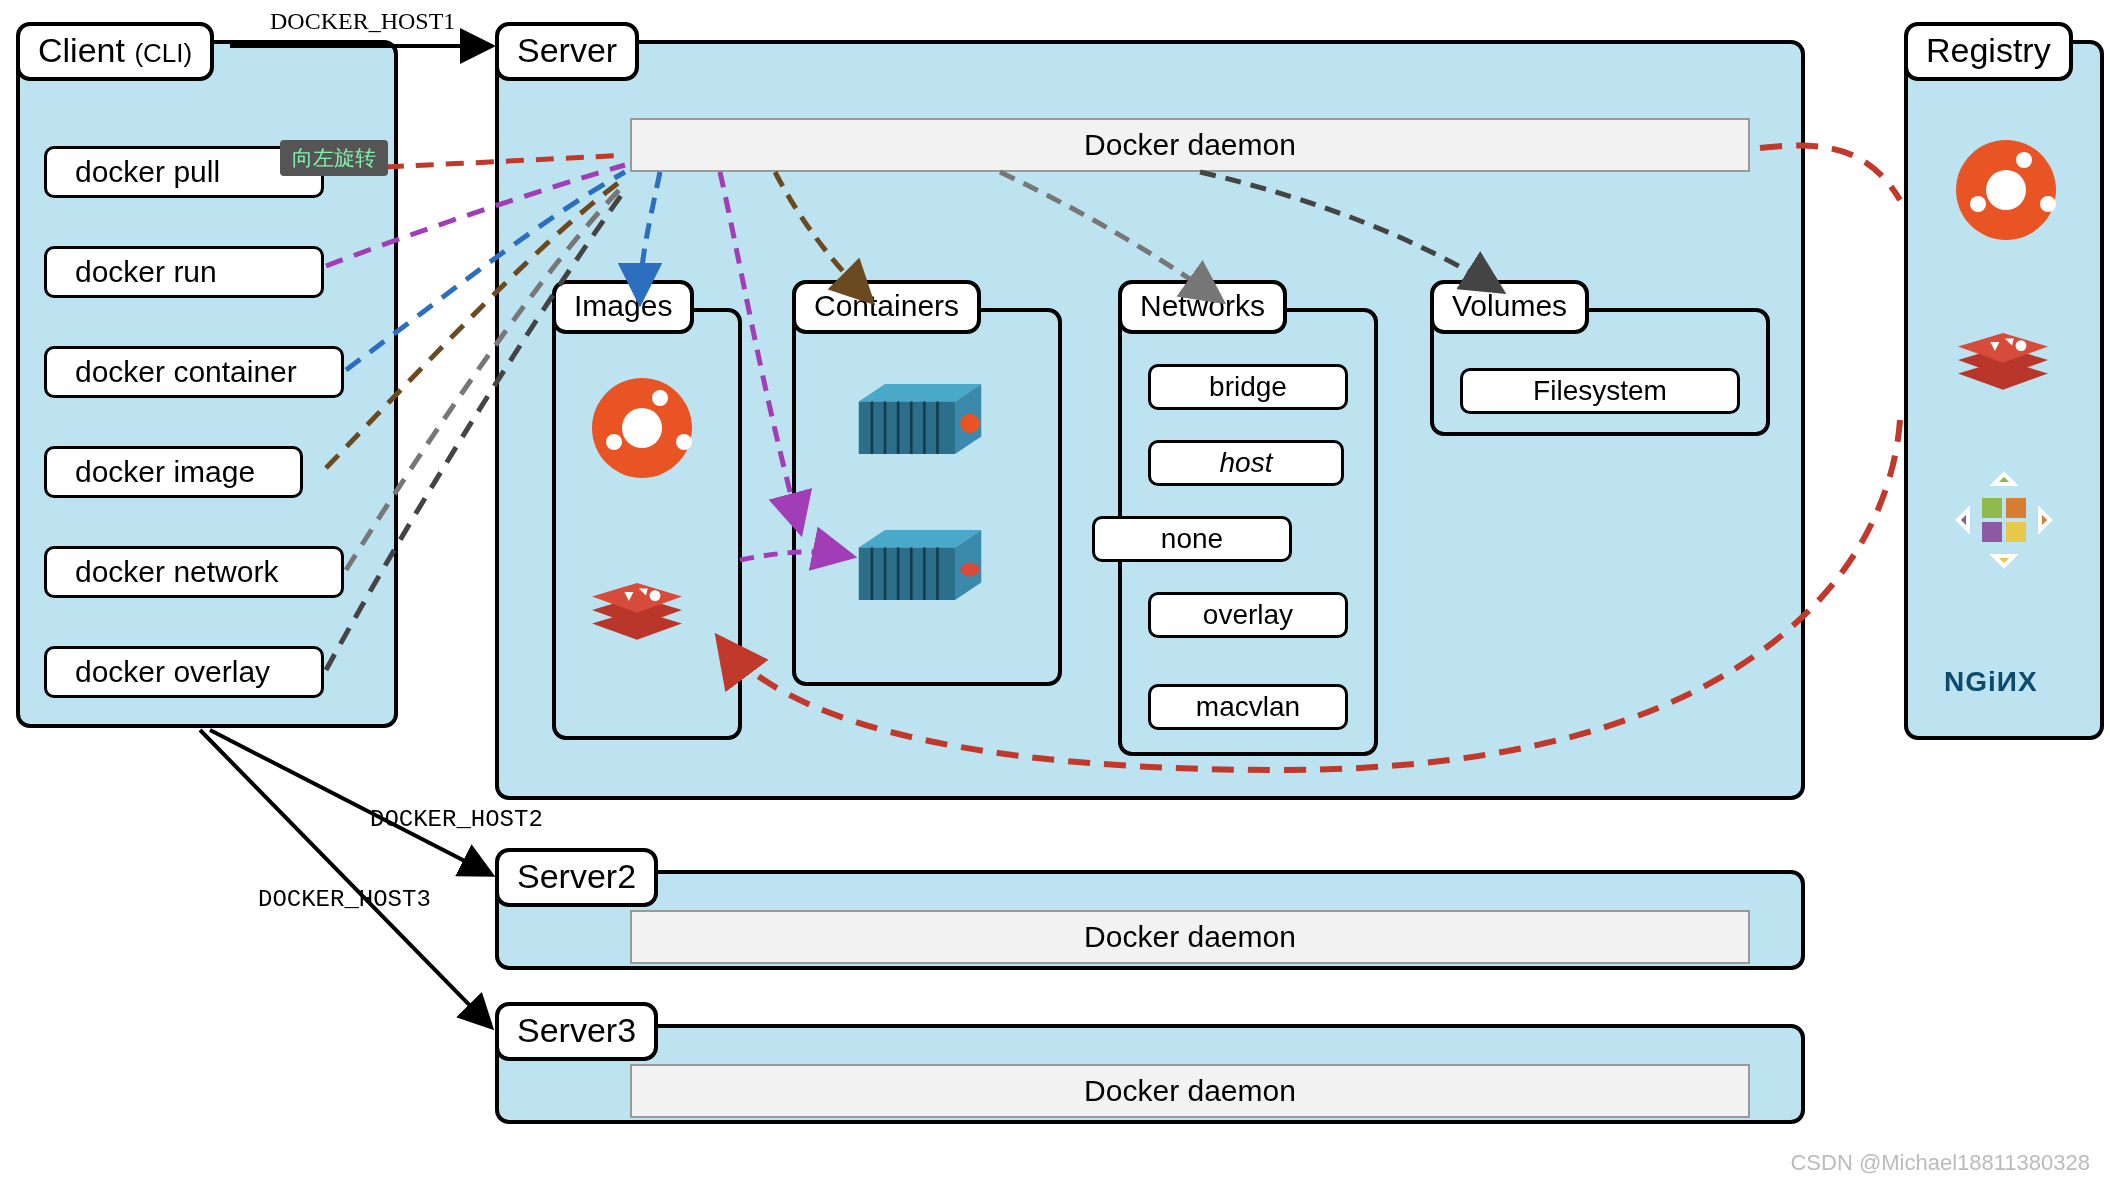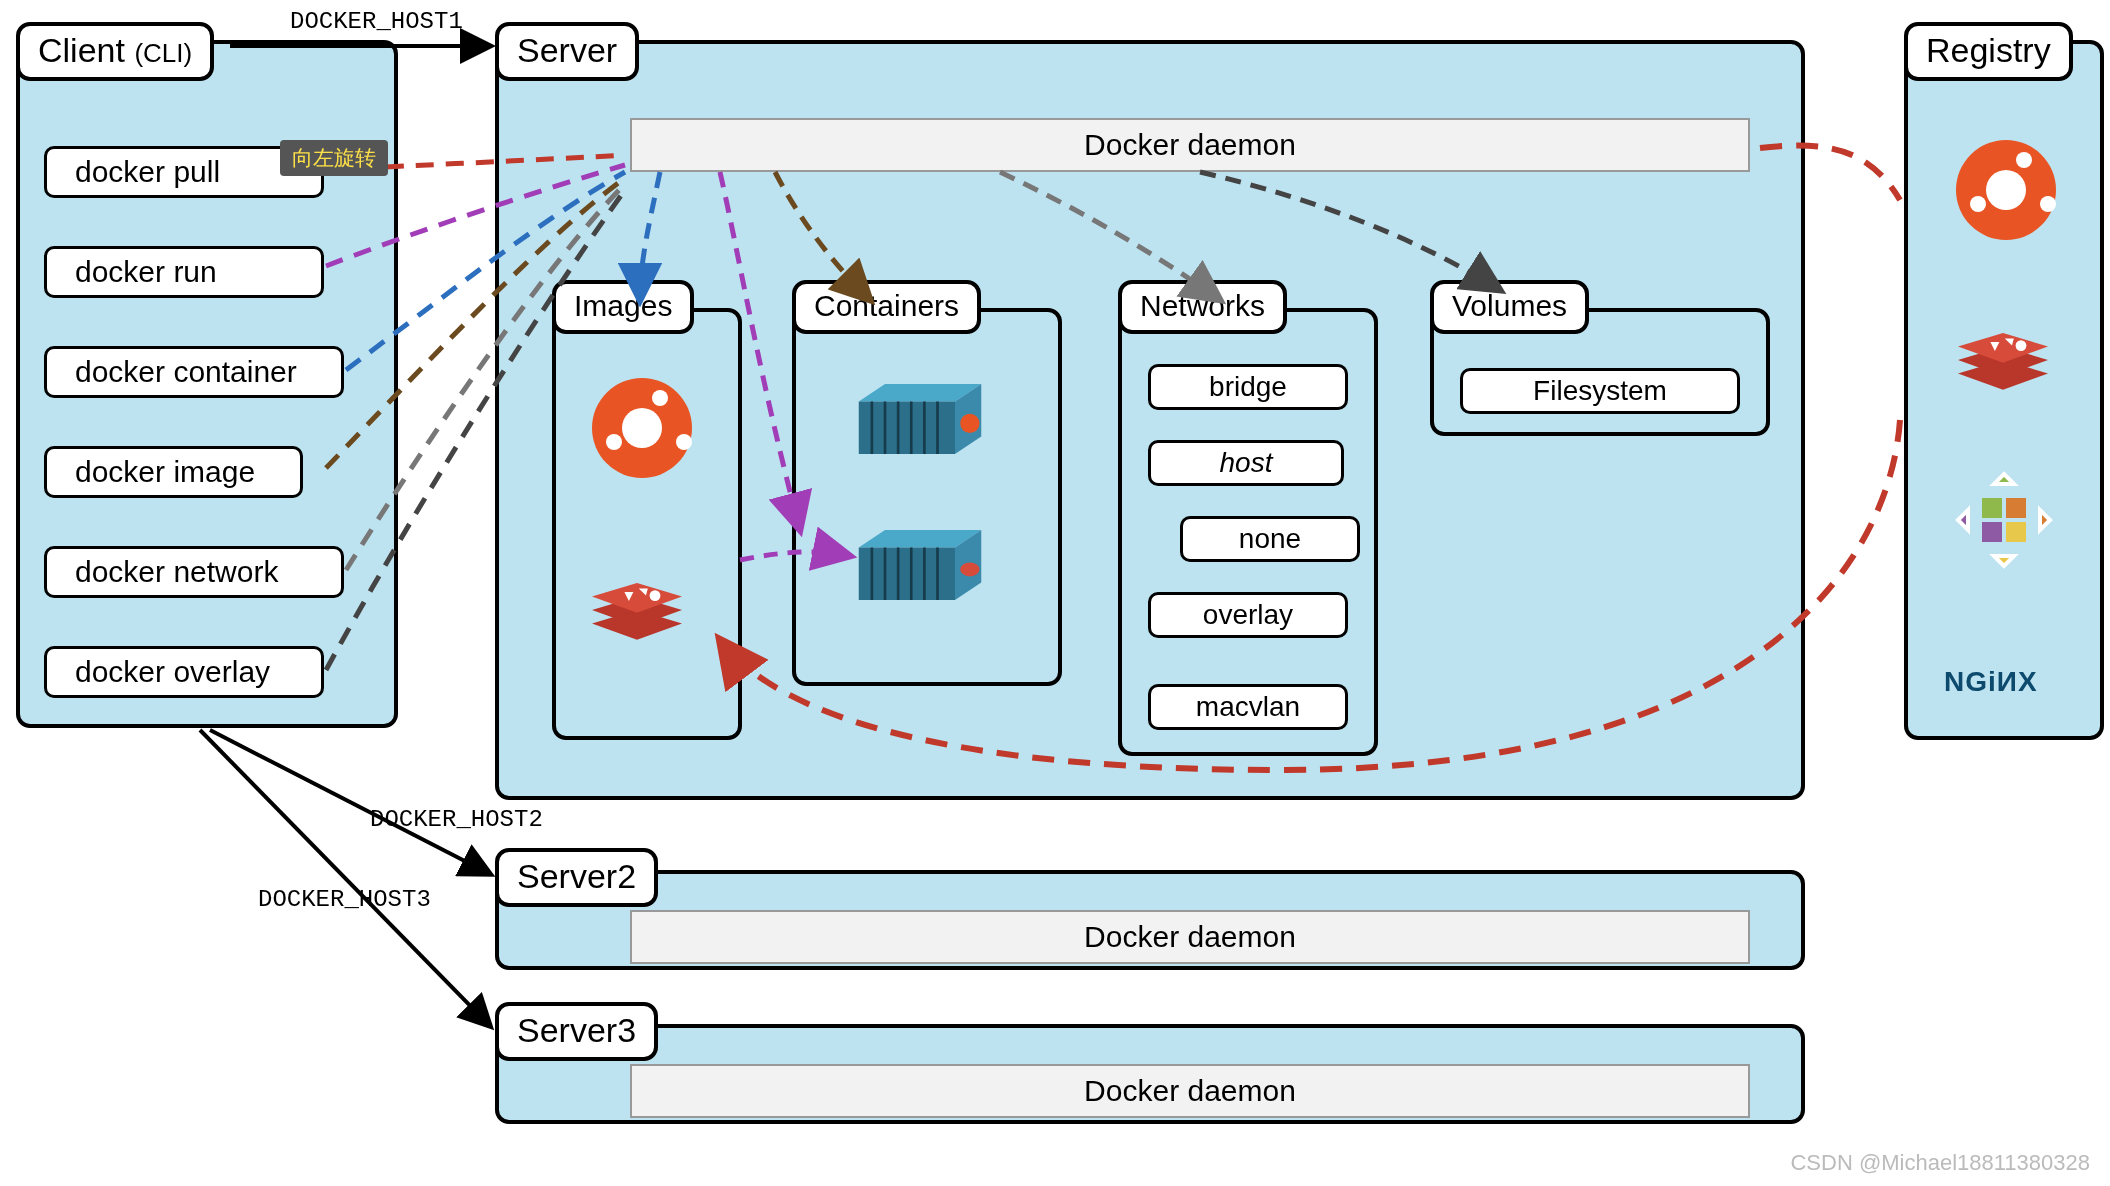--- a/index.html
+++ b/index.html
@@ -67,21 +67,21 @@
     background: #f2f2f2;
     border: 2px solid #999;
     border-radius: 0;
     text-align: center;
     font-size: 30px;
     padding: 8px 0;
   }
   .tooltip {
     position: absolute;
     background: #555;
-    color: #fde047;
+    color: #86efac;
     font-family: sans-serif;
     font-size: 21px;
     padding: 4px 12px;
     border-radius: 4px;
     z-index: 10;
   }
   .watermark {
     position: absolute;
     right: 20px;
     bottom: 10px;
@@ -185,21 +185,21 @@
         <line x1="100" y1="30" x2="100" y2="90"></line>
     </g>
     <ellipse cx="137" cy="55" rx="11" ry="8" fill="#d74b3b"></ellipse>
   </svg>
 </div>
 
 <div class="subbox" style="left:1118px; top:308px; width:260px; height:448px;"></div>
 <div class="title-chip" style="left:1118px; top:280px; font-size:30px;">Networks</div>
 <div class="minipill" style="left:1148px; top:364px; width:200px;">bridge</div>
 <div class="minipill" style="left:1148px; top:440px; width:196px;font-style:italic;">host</div>
-<div class="minipill" style="left:1180px; top:516px; width:180px;padding-left:30px;">none</div>
+<div class="minipill" style="left:1092px; top:516px; width:200px;padding-left:30px;">none</div>
 <div class="minipill" style="left:1148px; top:592px; width:200px;">overlay</div>
 <div class="minipill" style="left:1148px; top:684px; width:200px;">macvlan</div>
 
 <div class="subbox" style="left:1430px; top:308px; width:340px; height:128px;"></div>
 <div class="title-chip" style="left:1430px; top:280px; font-size:30px;">Volumes</div>
 <div class="minipill" style="left:1460px; top:368px; width:280px;">Filesystem</div>
 
 <div class="box" style="left:495px; top:870px; width:1310px; height:100px;"></div>
 <div class="title-chip" style="left:495px; top:848px;">Server2</div>
 <div class="daemon-bar" style="left:630px; top:910px; width:1120px;">Docker daemon</div>
@@ -238,21 +238,21 @@
         <path d="M0,-46 L10,-36 L-10,-36 Z" fill="#8fb94a"></path>
         <path d="M46,0 L36,10 L36,-10 Z" fill="#d67c33"></path>
         <path d="M0,46 L-10,36 L10,36 Z" fill="#e7c84a"></path>
         <path d="M-46,0 L-36,-10 L-36,10 Z" fill="#8d5aa3"></path>
       </g>
     </g>
   </svg>
 </div>
 <div class="abs nginx-text" style="left:1944px; top:666px;">NGiИX</div>
 
-<div class="abs" style="left:270px; top:8px; font-size:24px; font-family:Liberation Mono, monospace;margin-left:20px;">DOCKER_HOST1</div>
+<div class="abs" style="left:270px; top:8px; font-size:24px; font-family:Liberation Serif, serif;">DOCKER_HOST1</div>
 <div class="abs" style="left:370px; top:806px; font-size:24px; font-family:'Courier New',monospace;">DOCKER_HOST2</div>
 <div class="abs" style="left:258px; top:886px; font-size:24px; font-family:'Courier New',monospace;">DOCKER_HOST3</div>
 
 <div class="watermark">CSDN @Michael18811380328</div>
 
 <svg class="overlay">
   <defs>
     <marker id="arr-black" viewBox="0 0 12 12" refX="10" refY="6" markerWidth="9" markerHeight="9" orient="auto">
       <path d="M0,0 L12,6 L0,12 Z" fill="#000"></path>
     </marker>

